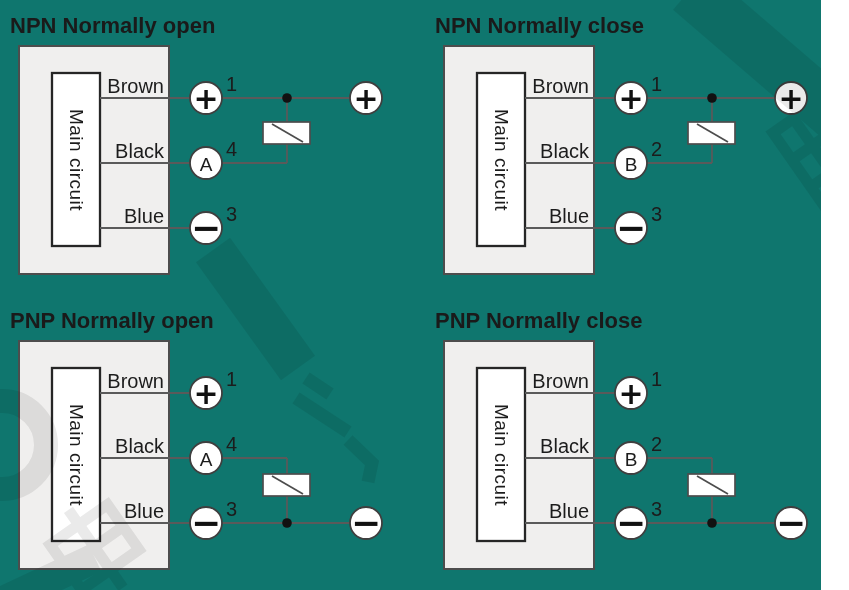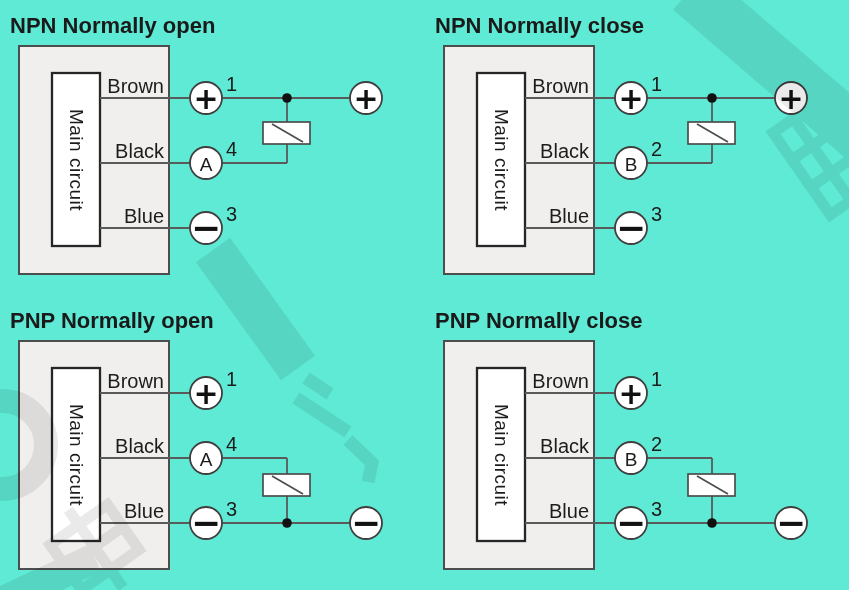--- a/index.html
+++ b/index.html
@@ -1,17 +1,17 @@
 <!DOCTYPE html>
 <html><head>
 <meta charset="utf-8">
 <style>
   html,body{margin:0;padding:0;background:#ffffff;}
-  #canvas{position:relative;width:821px;height:590px;background:#5eead4;overflow:hidden;
-          font-family:"Liberation Sans",sans-serif;padding-left:29px;}
+  #canvas{position:relative;width:821px;height:590px;background:#0f766e;overflow:hidden;
+          font-family:"Liberation Sans",sans-serif;}
   .quad{position:absolute;}
   #q0{left:0;top:0;}  #q1{left:425px;top:0;}
   #q2{left:0;top:295px;} #q3{left:425px;top:295px;}
   .t-title{font-family:"Liberation Sans",sans-serif;font-size:22px;font-weight:700;fill:#1a1a1a;}
   .t-label{font-family:"Liberation Sans",sans-serif;font-size:20px;fill:#1c1c1c;}
   .t-pin{font-family:"Liberation Sans",sans-serif;font-size:20px;fill:#1c1c1c;}
   .t-main{font-family:"Liberation Sans",sans-serif;font-size:19px;fill:#1c1c1c;letter-spacing:0.5px;}
   .sym-plus{font-family:"DejaVu Sans",sans-serif;font-size:30px;font-weight:700;fill:#111;}
   .sym-minus{font-family:"DejaVu Sans",sans-serif;font-size:36px;font-weight:700;fill:#111;}
   .sym-letter{font-family:"Liberation Sans",sans-serif;font-size:19px;fill:#1c1c1c;}

